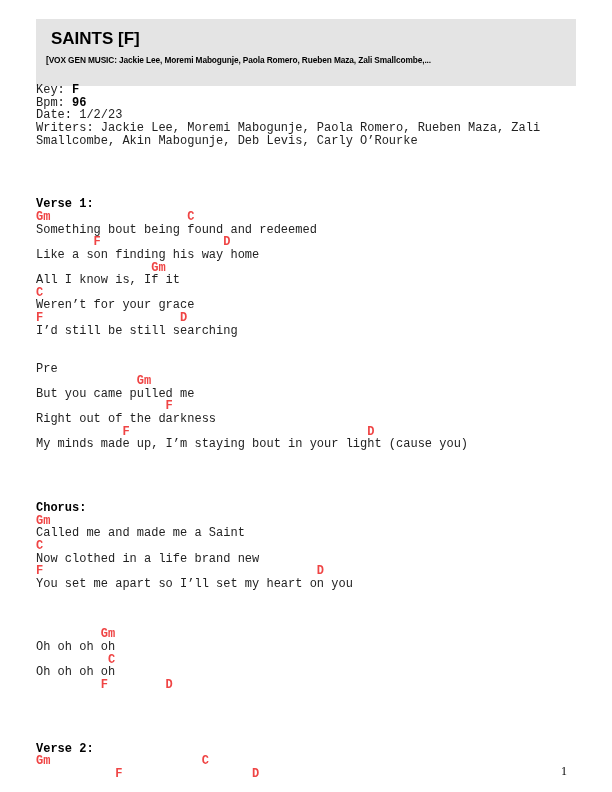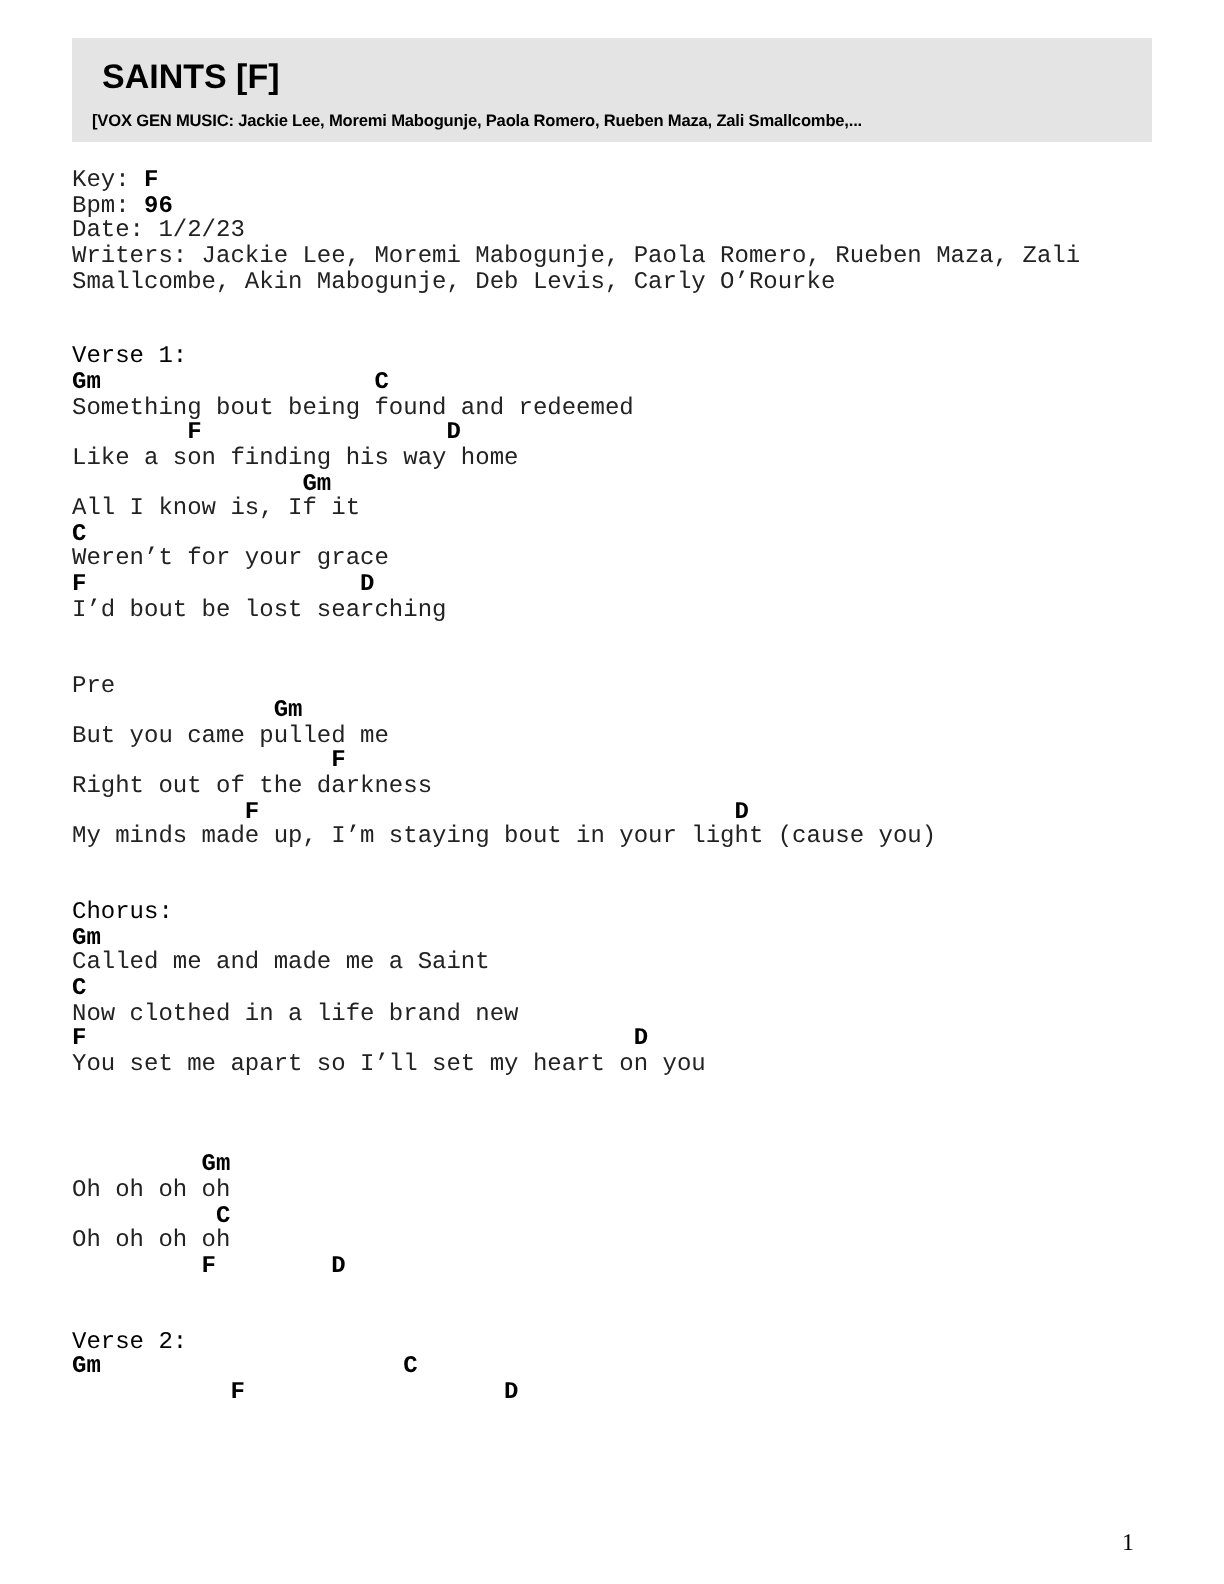--- a/index.html
+++ b/index.html
@@ -1,37 +1,37 @@
 <!DOCTYPE html>
 <html><head>
 <meta charset="utf-8">
 <style>
   html, body { margin: 0; padding: 0; background: #ffffff; }
   body { width: 612px; height: 792px; position: relative; overflow: hidden; }
   .header {
-    position: absolute; left: 36px; top: 19px; width: 540px; height: 52px;
+    position: absolute; left: 36px; top: 19px; width: 540px; height: 67px;
     background: #e4e4e4;
   }
   .title {
     position: absolute; left: 15px; top: 10px;
     font-family: "Liberation Sans", sans-serif; font-weight: bold; font-size: 17px;
     color: #000; white-space: nowrap;
   }
   .subtitle {
     position: absolute; left: 10px; top: 36px;
     font-family: Liberation Sans, sans-serif; font-weight: bold; font-size: 8.3px;
     color: #000; white-space: nowrap; letter-spacing: -0.1px;
   }
   .sheet {
     position: absolute; left: 36px; top: 84px; width: 560px;
     font-family: "Liberation Mono", monospace; font-size: 12px; color: #222;
   }
   .line { height: 12.63px; line-height: 12.63px; white-space: pre; }
-  .chord { font-weight: bold; color: #000000; }
-  .section-bold { font-weight: normal; color: #000; }
+  .chord { font-weight: bold; color: #ef4444; }
+  .section-bold { font-weight: bold; color: #000; margin-top: 26px; }
   .meta-val { font-weight: bold; color: #000; }
   .page-num {
     position: absolute; left: 561px; top: 764px;
     font-family: "Liberation Serif", serif; font-size: 12px; color: #000;
   }
 </style>
 </head>
 <body>
 
 <div class="header">
@@ -51,21 +51,21 @@
   <div class="line section-bold">Verse 1:</div>
   <div class="line chord">Gm                   C</div>
   <div class="line">Something bout being found and redeemed</div>
   <div class="line chord">        F                 D</div>
   <div class="line">Like a son finding his way home</div>
   <div class="line chord">                Gm</div>
   <div class="line">All I know is, If it</div>
   <div class="line chord">C</div>
   <div class="line">Weren’t for your grace</div>
   <div class="line chord">F                   D</div>
-  <div class="line">I’d bout be lost searching</div>
+  <div class="line">I’d still be still searching</div>
   <div class="line"></div>
   <div class="line"></div>
 
   <div class="line">Pre</div>
   <div class="line chord">              Gm</div>
   <div class="line">But you came pulled me</div>
   <div class="line chord">                  F</div>
   <div class="line">Right out of the darkness</div>
   <div class="line chord">            F                                 D</div>
   <div class="line">My minds made up, I’m staying bout in your light (cause you)</div>

